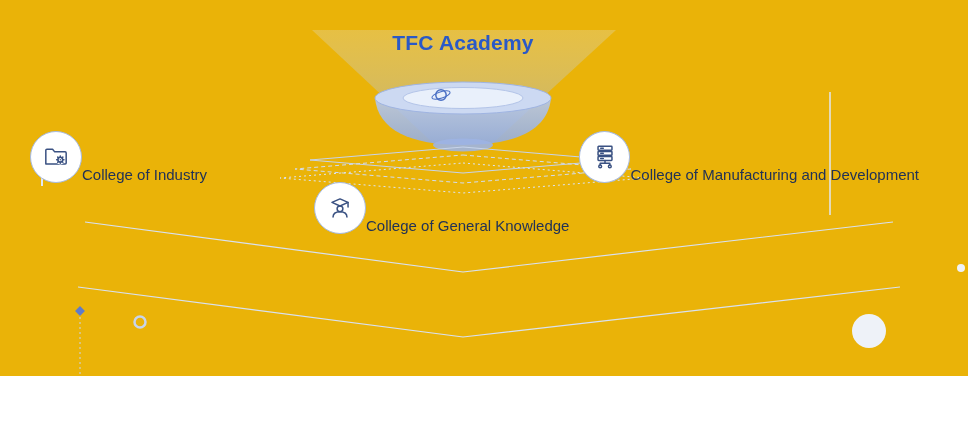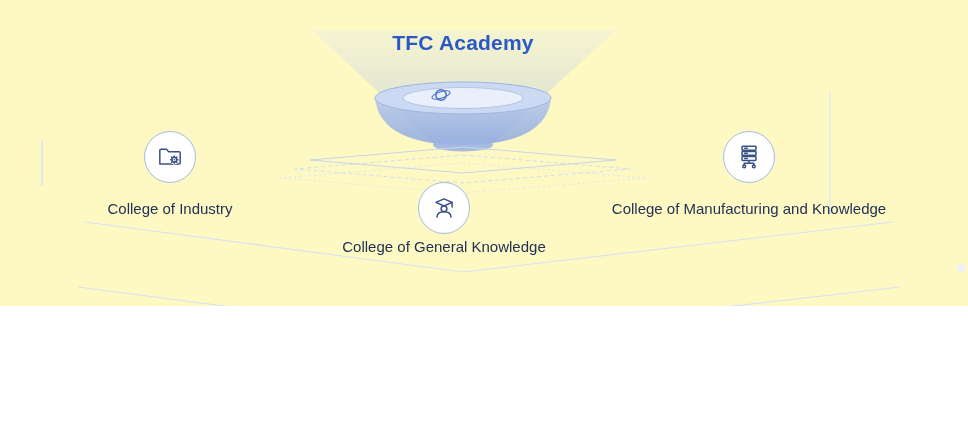--- a/index.html
+++ b/index.html
@@ -1,23 +1,23 @@
 <!DOCTYPE html>
 <html><head>
 <meta charset="utf-8">
 <style>
   html,body{margin:0;padding:0;}
   body{font-family:"Liberation Sans",sans-serif;background:#ffffff;}
-  .canvas{position:relative;width:968px;height:306px;background:#fef9c3;overflow:hidden;}
+  .canvas{position:relative;width:968px;height:376px;background:#eab308;overflow:hidden;}
   .bg-layer{position:absolute;left:0;top:0;width:968px;height:430px;}
   .page-title{
     position:absolute;left:333px;top:31px;width:260px;text-align:center;
     font-size:21px;font-weight:700;color:#2a59c7;letter-spacing:.2px;
   }
-  .node{position:absolute;display:flex;flex-direction:column;align-items:center;cursor:pointer;}
+  .node{position:absolute;display:flex;flex-direction:row;align-items:flex-end;cursor:pointer;}
   .icon-circle{
     width:52px;height:52px;border-radius:50%;background:#ffffff;
     border:1.5px solid #a6bae2;display:flex;align-items:center;justify-content:center;
     box-sizing:border-box;
   }
   .icon-circle svg{width:30px;height:30px;display:block;}
   .ic{stroke:#3a5182;stroke-width:1.4;fill:none;stroke-linecap:round;stroke-linejoin:round;}
   .label{font-size:15px;color:#223256;white-space:nowrap;}
   .gap-lg{margin-top:17px;}
   .gap-sm{margin-top:4px;}
@@ -98,24 +98,24 @@
       <svg viewBox="0 0 28 28">
         <rect class="ic" x="7.5" y="4" width="13" height="3.6" rx="0.6"></rect>
         <rect class="ic" x="7.5" y="8.8" width="13" height="3.6" rx="0.6"></rect>
         <rect class="ic" x="7.5" y="13.6" width="13" height="3.6" rx="0.6"></rect>
         <path class="ic" d="M10,5.8 h2.4 M10,10.6 h2.4 M10,15.4 h2.4"></path>
         <path class="ic" d="M14,17.2 v2.7 M14,19.9 h-4.5 v1.6 M14,19.9 h4.5 v1.6"></path>
         <circle class="ic" cx="9.5" cy="22.8" r="1.3"></circle>
         <circle class="ic" cx="18.5" cy="22.8" r="1.3"></circle>
       </svg>
     </div>
-    <div class="label gap-lg">College of Manufacturing and Knowledge</div>
+    <div class="label gap-lg">College of Manufacturing and Development</div>
   </div>
 
-  <div class="node" style="left:304px;top:182px;width:280px;">
+  <div class="node" style="left:314px;top:182px;width:280px;">
     <div class="icon-circle">
       <svg viewBox="0 0 28 28">
         <path class="ic" d="M7.5,22.5 c0,-3.4 2.9,-5.1 6.5,-5.1 s6.5,1.7 6.5,5.1"></path>
         <circle class="ic" cx="14" cy="14.8" r="2.7"></circle>
         <polygon class="ic" points="14,5.5 21.5,8.8 14,12.1 6.5,8.8" fill="#ffffff"></polygon>
         <path class="ic" d="M21.5,8.8 v3.5"></path>
         <circle cx="21.5" cy="13" r="0.7" fill="#3a5182" stroke="none"></circle>
       </svg>
     </div>
     <div class="label gap-sm">College of General Knowledge</div>

